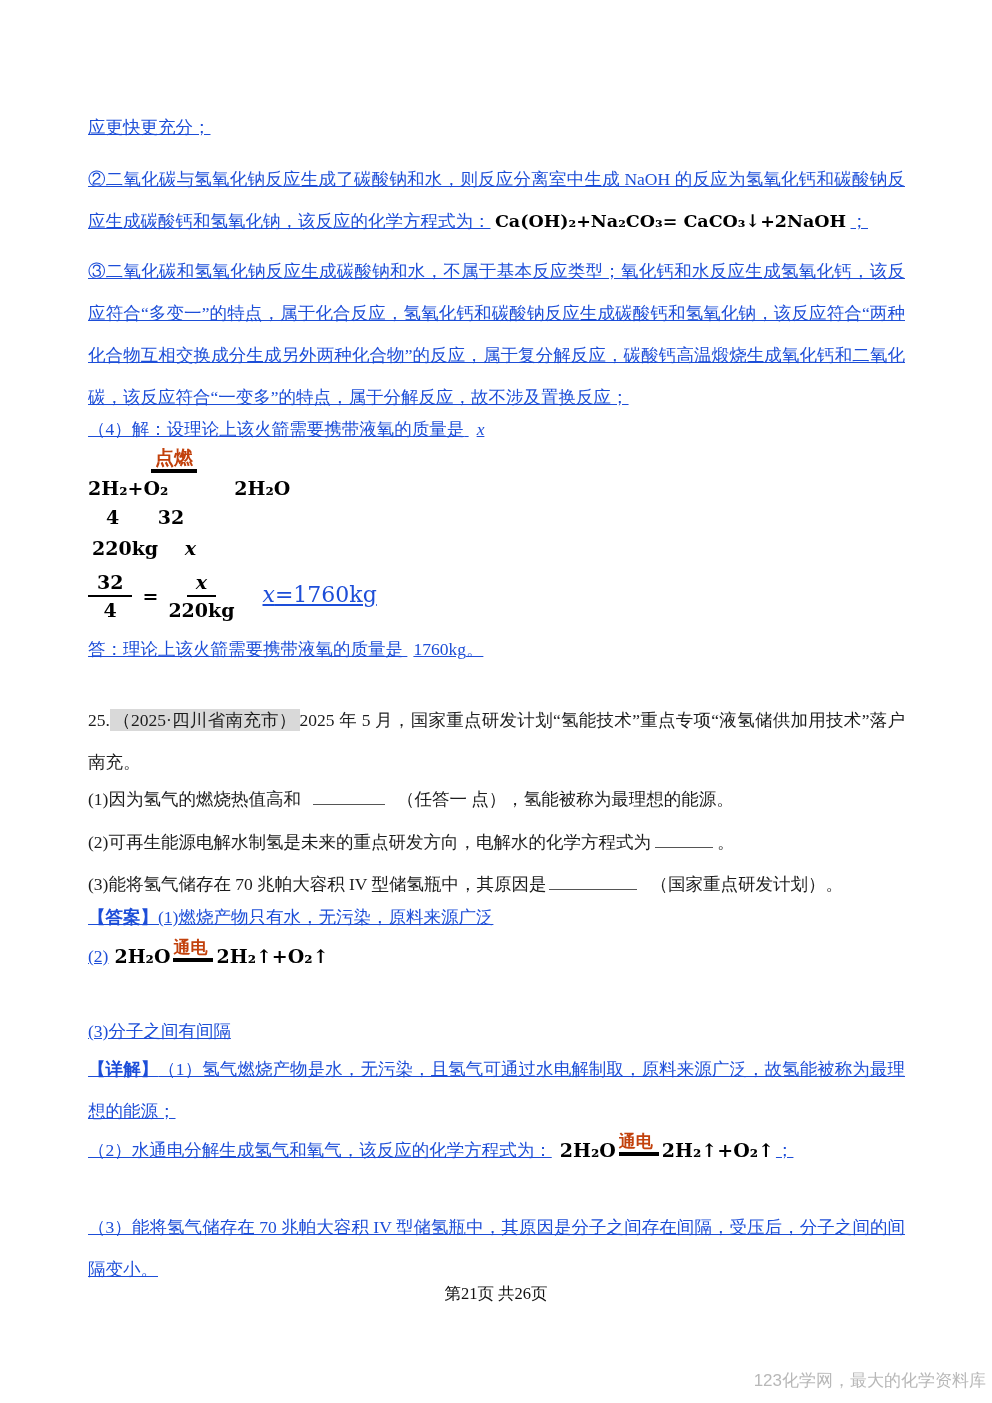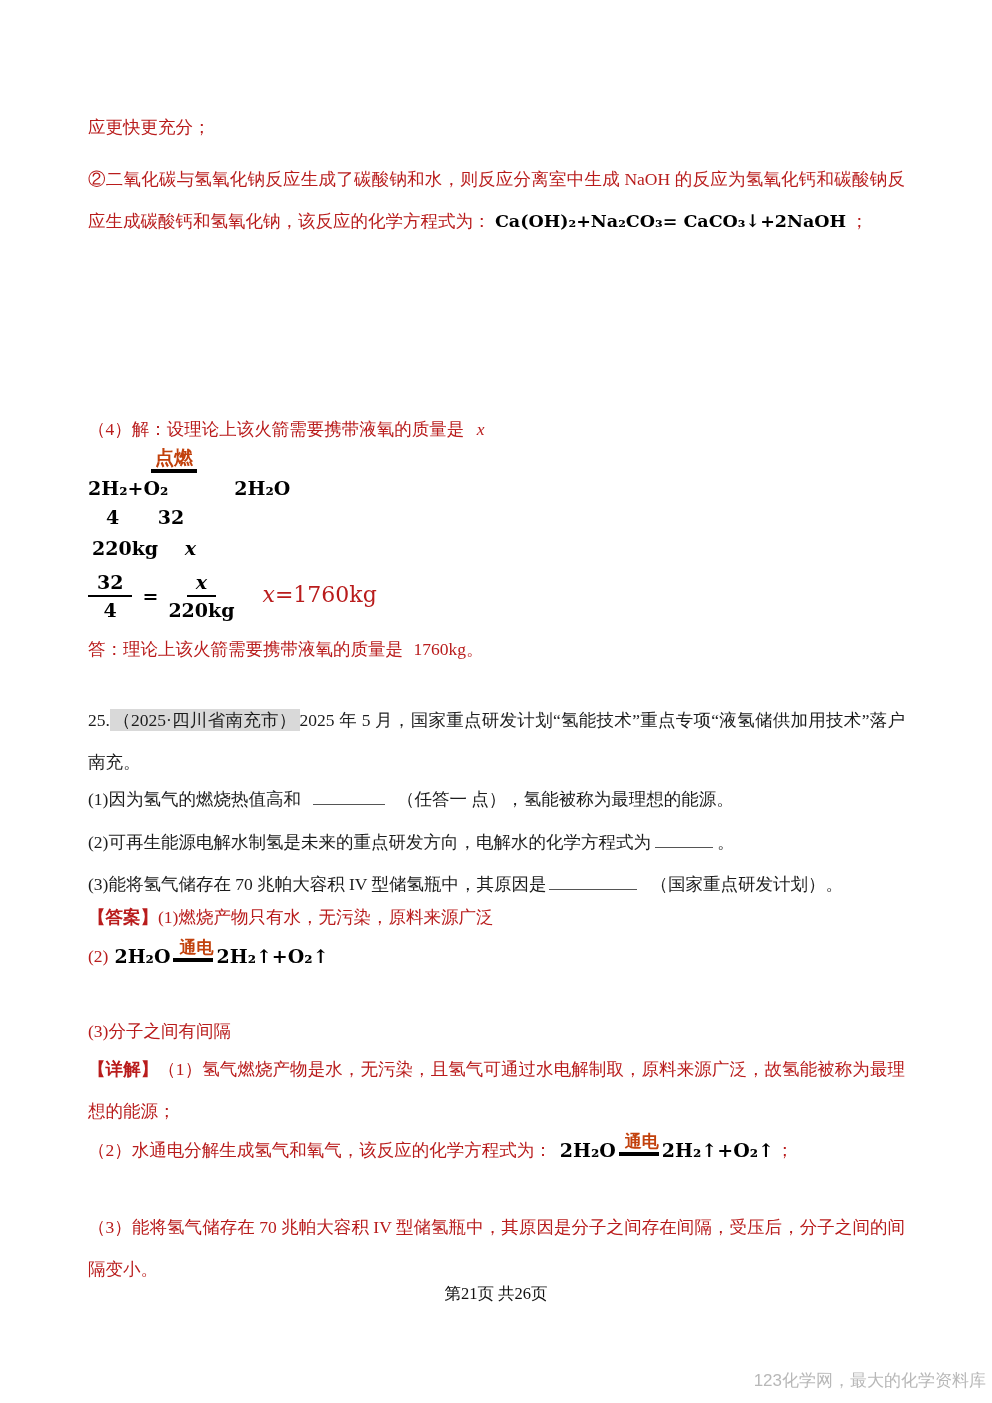--- a/index.html
+++ b/index.html
@@ -12,21 +12,21 @@
     color:#1c1c1c;
     overflow:hidden;
   }
   .blk {
     position:absolute;
     left:88px; width:817px;
     font-size:17.5px;
     line-height:42px;
     text-align:justify;
   }
-  .red { color:#b91c1c; }
+  .red { color:#1d4ed8;text-decoration:underline; }
   .bold { font-weight:bold; }
   .it { font-style:italic; }
   .formula {
     font-family:"DejaVu Serif","DejaVu Sans",serif;
     font-weight:bold;
     color:#000;
   }
   .hl { background:#d9d9d9; padding:1px 3px; }
   .blank {
     display:inline-block;
@@ -52,21 +52,21 @@
   .frac .bot { padding-top:1px; }
   .eqsign { margin:0 10px; font-size:19px; }
   .prop-result { margin-left:28px; align-self:flex-end; margin-bottom:15px; font-size:22px; }
   
   .topic { font-weight:bold; font-size:18px; line-height:30px; color:#000; text-align:left; }
   .topic .hl + .hl { margin-left:12px; }
   
   .eq-line { display:flex; align-items:flex-end; line-height:normal; text-align:left; }
   .eq-line .lead { line-height:26px; }
   .eq-line .f { font-size:19px; line-height:26px; }
-  .cond-inline { display:flex; flex-direction:column; align-items:flex-end; margin:0 3px 7px; }
+  .cond-inline { display:flex; flex-direction:column; align-items:flex-start; margin:0 3px 7px; }
   .cond-inline .cond-text { font-size:17px; line-height:19px; }
   .cond-inline .dline { width:40px; }
   .tail-mark { line-height:26px; margin-left:2px; }
   
   .footer {
     position:absolute; left:0; top:1281px; width:992px;
     display:flex; justify-content:center; gap:34px;
     font-size:16.5px; line-height:26px; color:#111;
   }
   .watermark {
@@ -83,20 +83,23 @@
   <div class="blk red" style="top:106px;">
     <span>应更快更充分；</span>
   </div>
 
   <div class="blk" style="top:158px;">
     <span class="red">②二氧化碳与氢氧化钠反应生成了碳酸钠和水，则反应分离室中生成 NaOH 的反应为氢氧化钙和碳酸钠反应生成碳酸钙和氢氧化钠，该反应的化学方程式为：</span>
     <span class="formula">Ca(OH)₂+Na₂CO₃= CaCO₃↓+2NaOH</span>
     <span class="red">；</span>
   </div>
 
+  <div class="blk red" style="top:250px;">
+    <span>③二氧化碳和氢氧化钠反应生成碳酸钠和水，不属于基本反应类型；氧化钙和水反应生成氢氧化钙，该反应符合“多变一”的特点，属于化合反应，氢氧化钙和碳酸钠反应生成碳酸钙和氢氧化钠，该反应符合“两种化合物互相交换成分生成另外两种化合物”的反应，属于复分解反应，碳酸钙高温煅烧生成氧化钙和二氧化碳，该反应符合“一变多”的特点，属于分解反应，故不涉及置换反应；</span>
+  </div>
 
   <div class="blk red" style="top:408px;">
     <span>（4）解：设理论上该火箭需要携带液氧的质量是</span>
     <span class="it" style="margin-left:8px;">x</span>
   </div>
 
   <div class="blk chem-work" style="top:448px;">
     <div class="cond-stack">
       <span class="cond-text">点燃</span>
       <span class="dline"></span>

